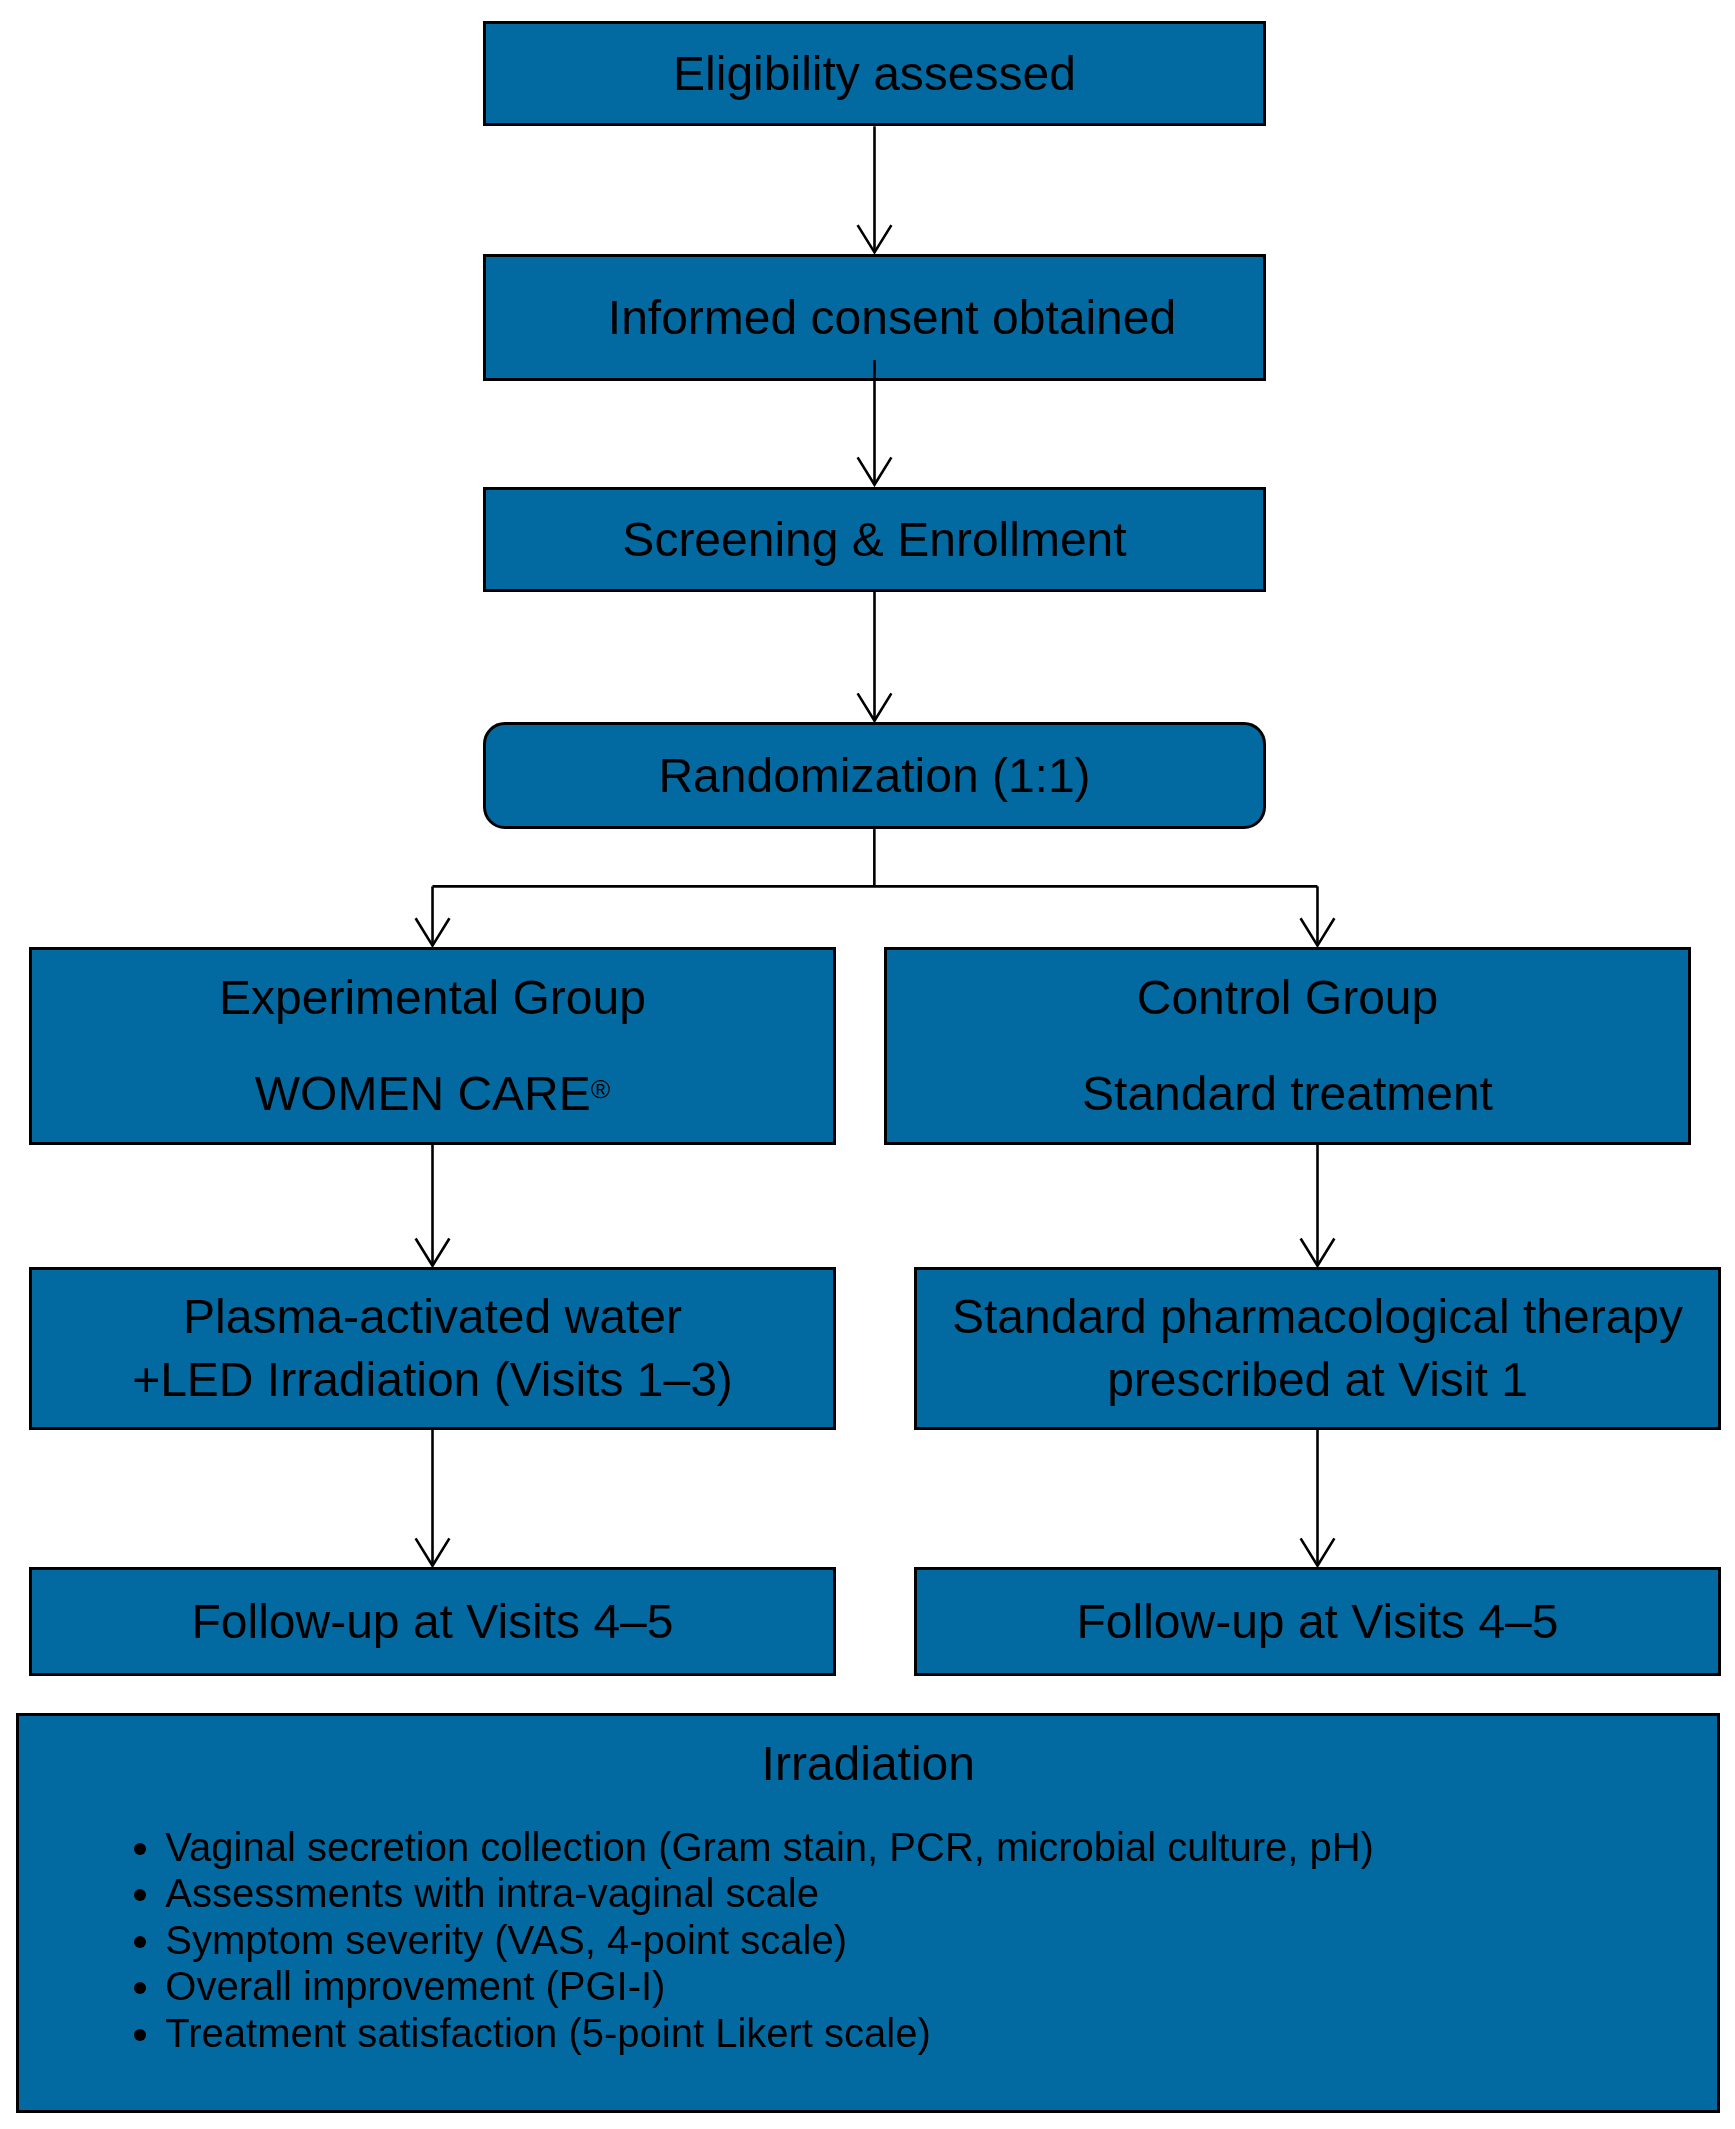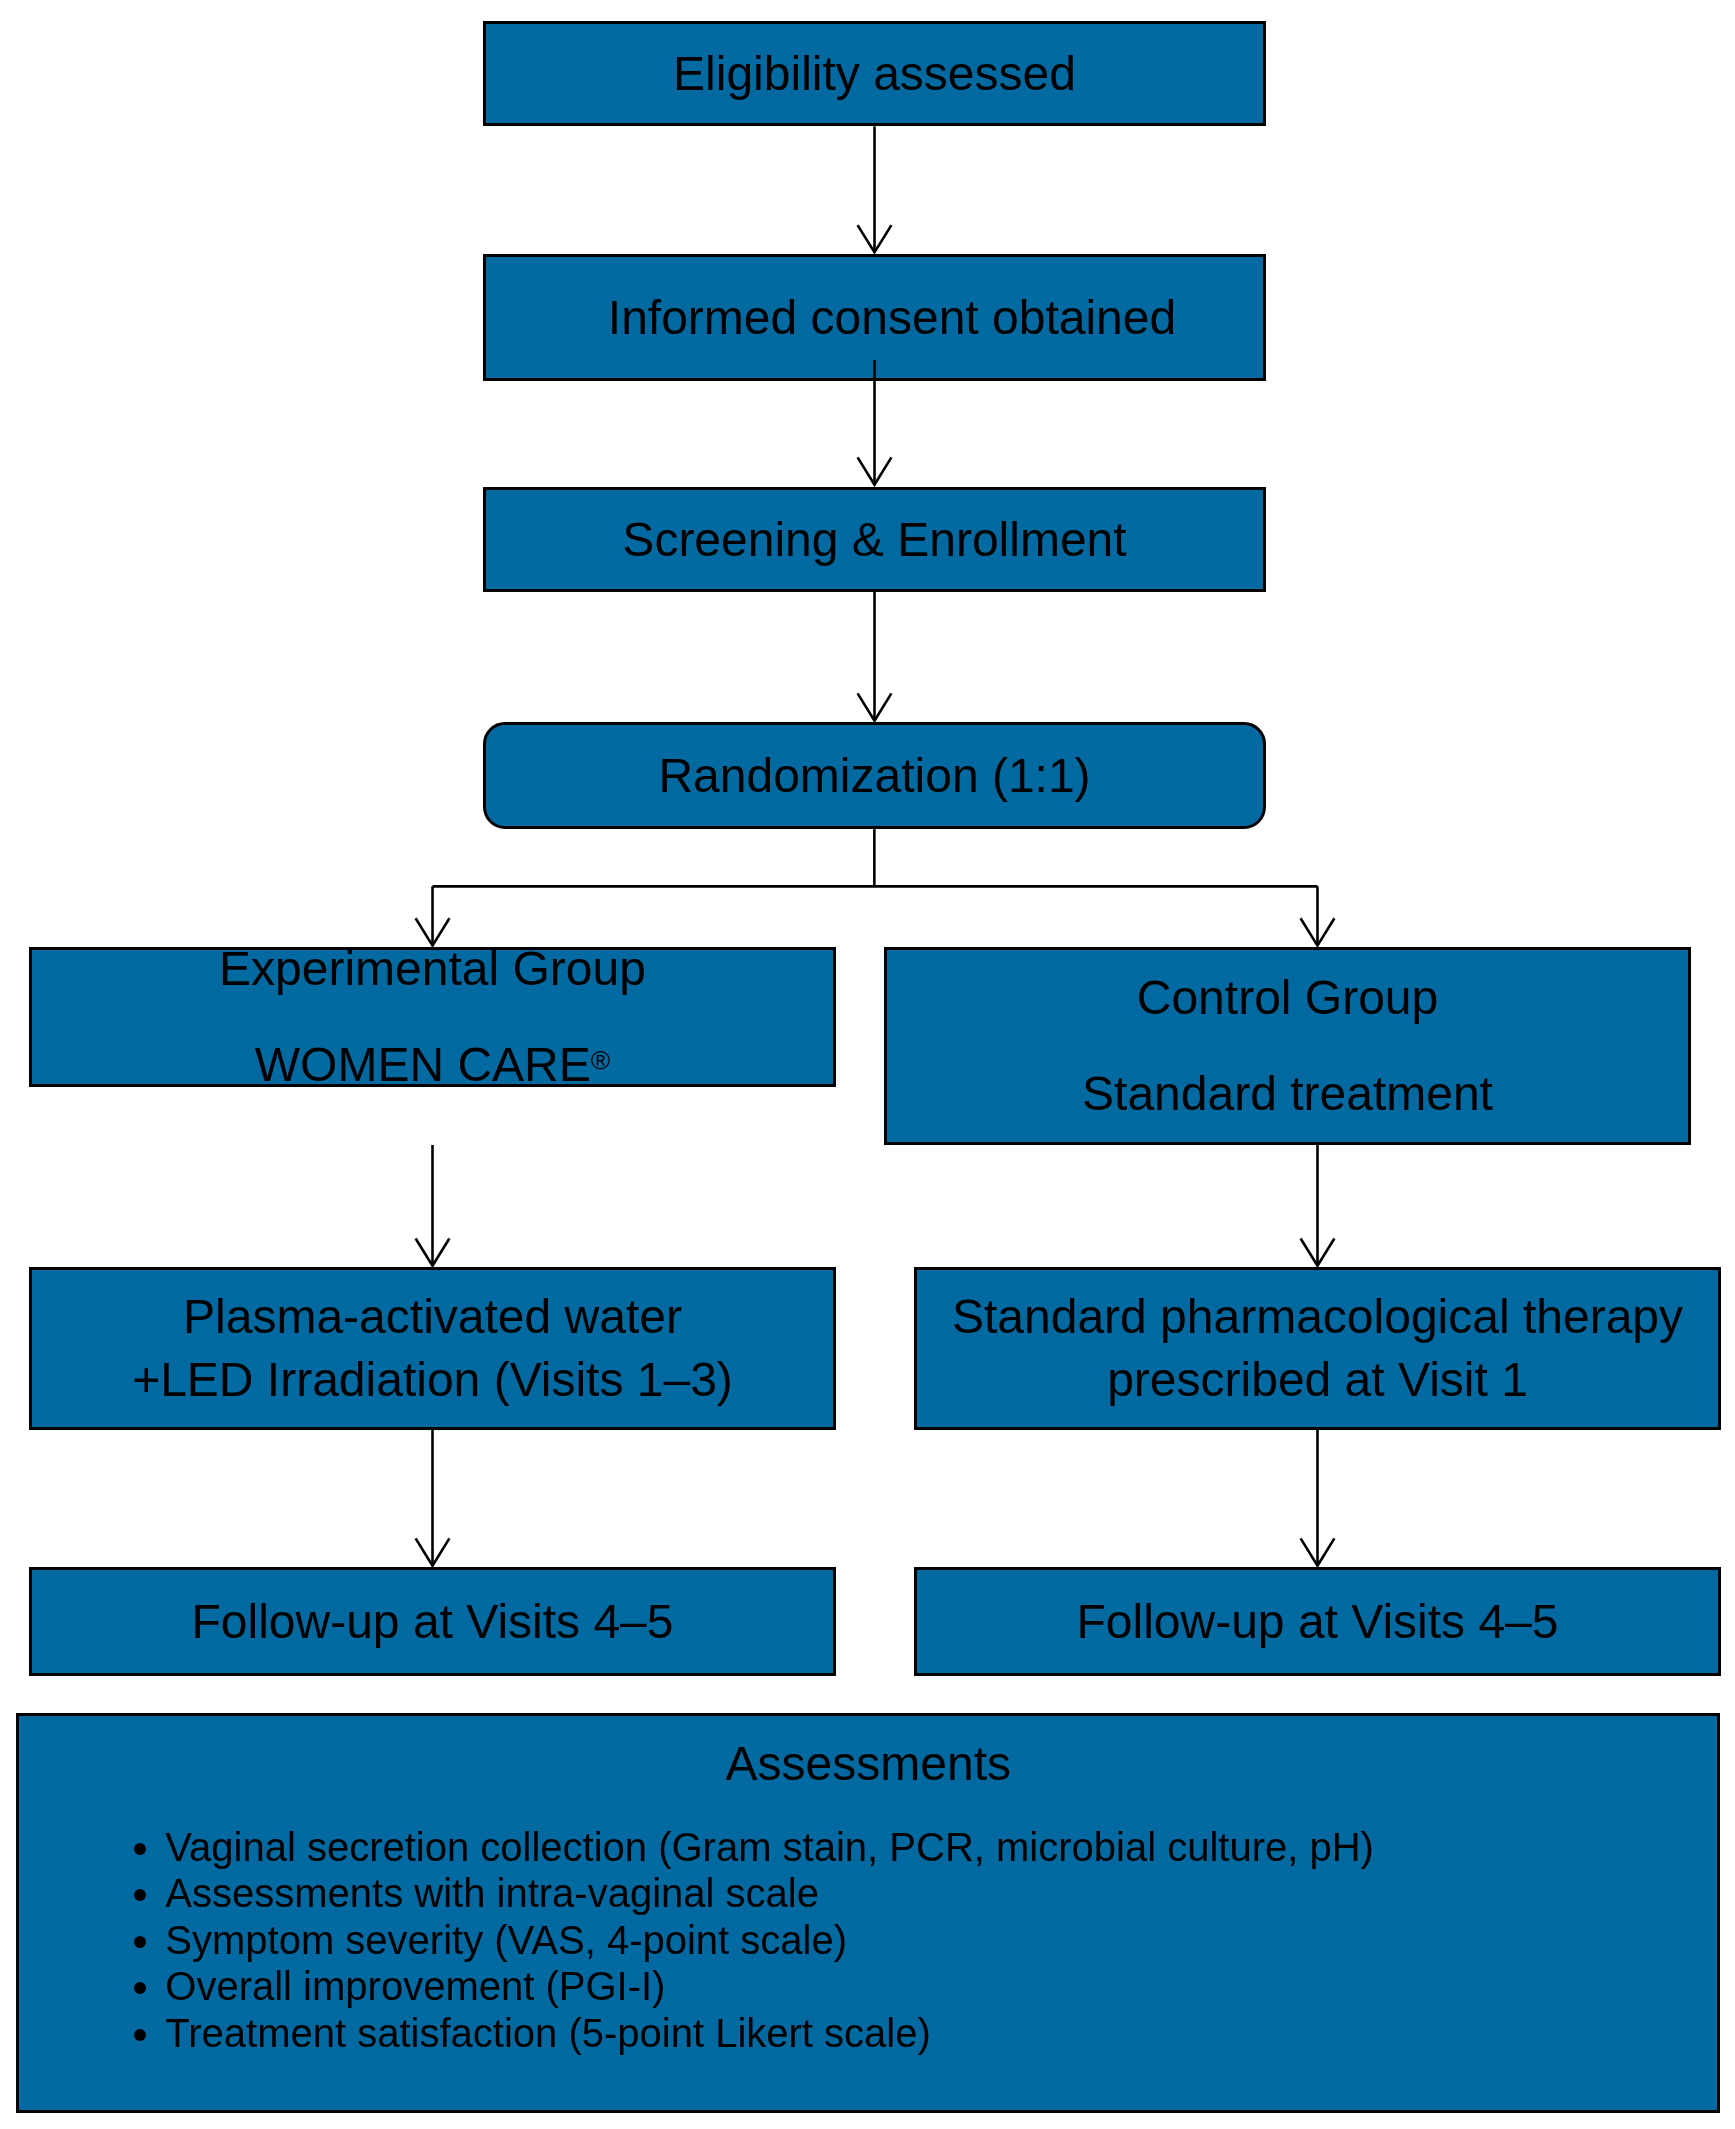--- a/index.html
+++ b/index.html
@@ -43,21 +43,21 @@
   </div>
 
   <div class="fbox" style="left:483px;top:487px;width:783px;height:105px;">
     <span class="line">Screening &amp; Enrollment</span>
   </div>
 
   <div class="fbox" style="left:483px;top:722px;width:783px;height:107px;border-radius:22px;">
     <span class="line">Randomization (1:1)</span>
   </div>
 
-  <div class="fbox biggap" style="left:29px;top:947px;width:807px;height:140px;">
+  <div class="fbox biggap" style="left:29px;top:947px;width:807px;height:198px;">
     <span class="line">Experimental Group</span>
     <span class="line"><span>WOMEN CARE</span><span class="reg">®</span></span>
   </div>
 
   <div class="fbox biggap" style="left:884px;top:947px;width:807px;height:198px;">
     <span class="line">Control Group</span>
     <span class="line">Standard treatment</span>
   </div>
 
   <div class="fbox smallgap" style="left:29px;top:1267px;width:807px;height:163px;">
@@ -72,21 +72,21 @@
 
   <div class="fbox" style="left:29px;top:1567px;width:807px;height:109px;">
     <span class="line">Follow-up at Visits 4–5</span>
   </div>
 
   <div class="fbox" style="left:914px;top:1567px;width:807px;height:109px;">
     <span class="line">Follow-up at Visits 4–5</span>
   </div>
 
   <div class="fbox assess" style="left:16.3px;top:1713px;width:1704px;height:400px;">
-    <div class="assess-title">Assessments</div>
+    <div class="assess-title">Irradiation</div>
     <ul>
       <li>Vaginal secretion collection (Gram stain, PCR, microbial culture, pH)</li>
       <li>Assessments with intra-vaginal scale</li>
       <li>Symptom severity (VAS, 4-point scale)</li>
       <li>Overall improvement (PGI-I)</li>
       <li>Treatment satisfaction (5-point Likert scale)</li>
     </ul>
   </div>
 
   <svg class="arr" style="left:855px;top:126px;" width="39" height="128" viewBox="0 0 60 196">

